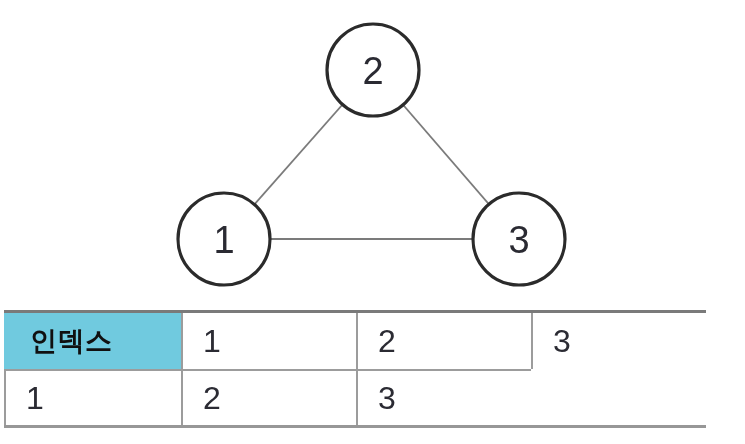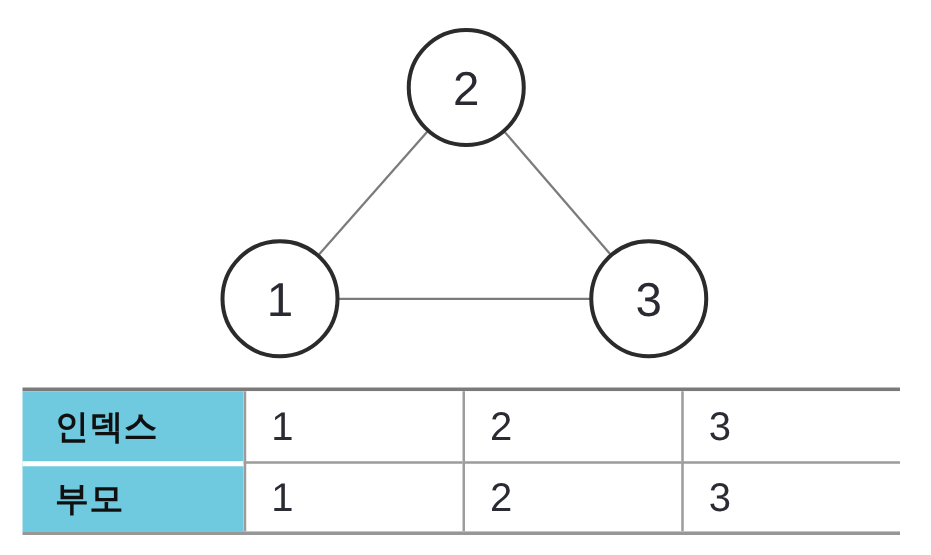--- a/index.html
+++ b/index.html
@@ -30,21 +30,21 @@
     stroke-width: 3.2;
   }
   .node-label {
     font-family: "Liberation Sans", sans-serif;
     font-size: 38px;
     fill: #2a2a32;
     text-anchor: middle;
   }
   .ptable {
     position: absolute;
-    left: 18px;
+    left: 4px;
     top: 310px;
     width: 702px;
     display: grid;
     grid-template-columns: 177px 175px 175px 175px;
     grid-template-rows: 56px 56px;
     border-top: 3px solid #7a7a7a;
     border-bottom: 3px solid #979797;
   }
   .cell {
     box-sizing: border-box;
@@ -99,19 +99,18 @@
     </g>
   </svg>
 
   <div class="ptable">
 
     <div class="cell hdr r1">인덱스</div>
     <div class="cell num r1">1</div>
     <div class="cell num r1">2</div>
     <div class="cell num r1">3</div>
 
-    <div class="cell hdr r2">부모</div>
     <div class="cell num r2">1</div>
     <div class="cell num r2">2</div>
     <div class="cell num r2">3</div>
   </div>
 
 </div>
 
 </body></html>

